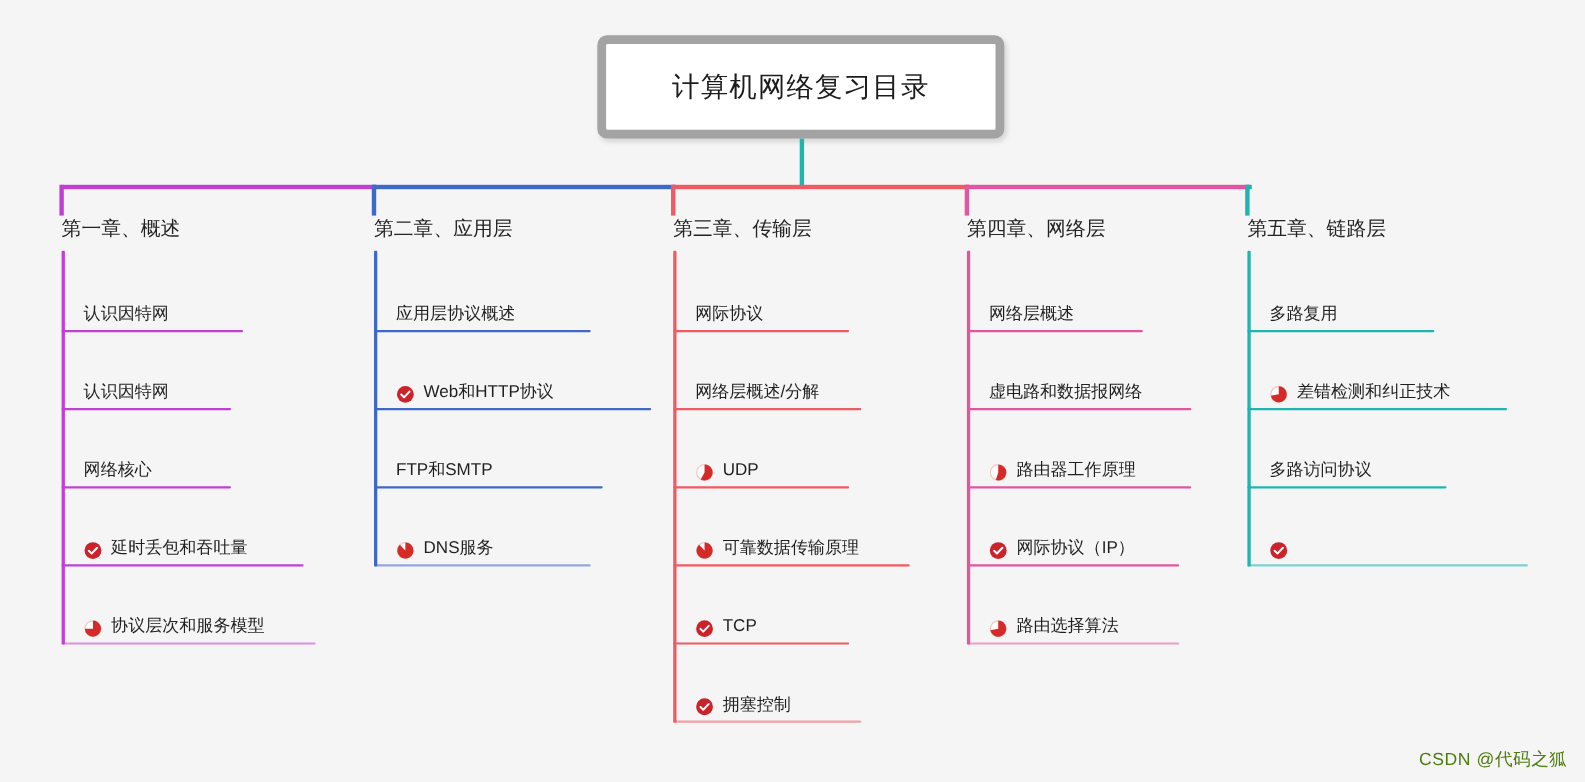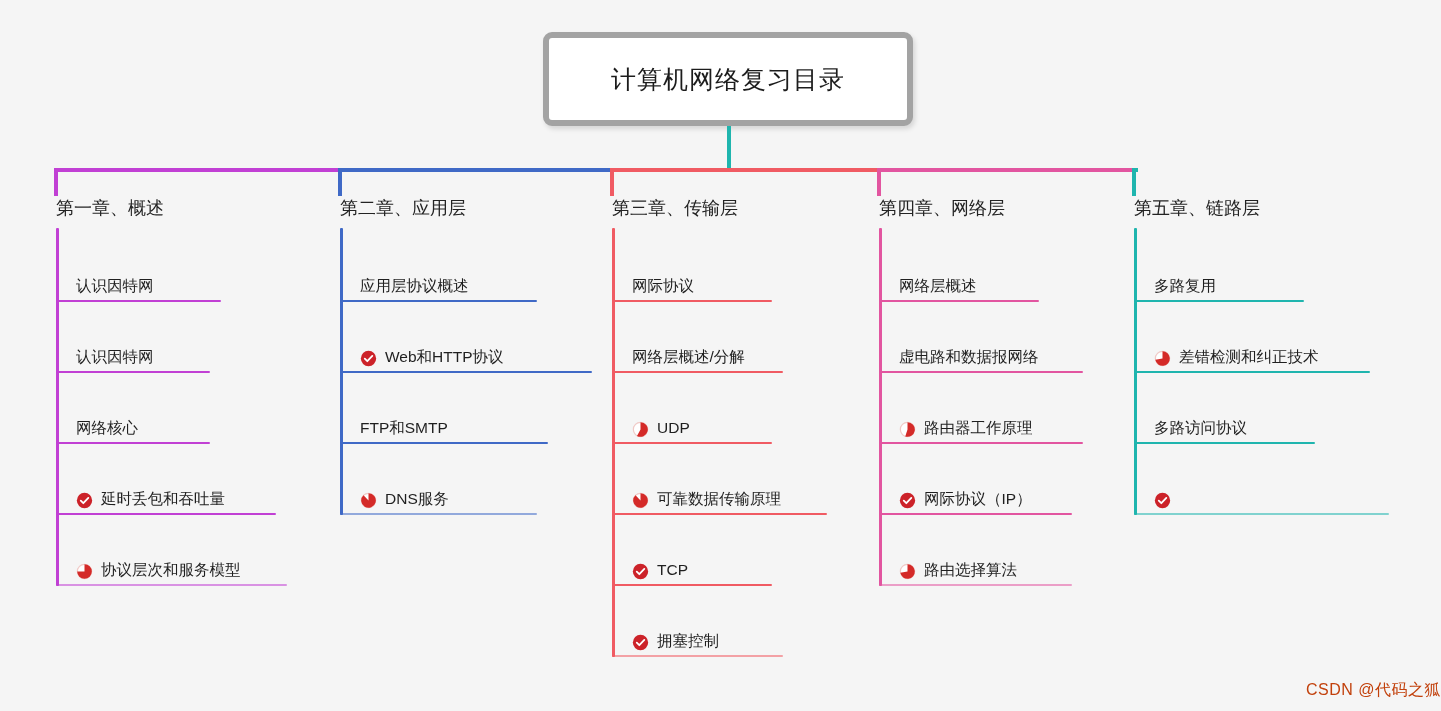--- a/index.html
+++ b/index.html
@@ -27,21 +27,21 @@
 
   
   .root-node {
     position: absolute;
     left: 543px;
     top: 32px;
     width: 370px;
     height: 94px;
     box-sizing: border-box;
     background: #ffffff;
-    border: 6px solid #a3a3a3;
+    border: 8px solid #a3a3a3;
     border-radius: 9px;
     box-shadow: 2px 3px 5px rgba(0,0,0,0.13);
     display: flex;
     align-items: center;
     justify-content: center;
   }
   .root-title {
     font-size: 25px;
     color: #1c1c1c;
     letter-spacing: 1px;
@@ -104,24 +104,24 @@
     width: 17px;
     height: 17px;
     margin-right: 8px;
     flex: 0 0 17px;
     display: block;
   }
 
   
   .watermark {
     position: absolute;
-    right: 0;
+    right: 16px;
     bottom: 10px;
     font-size: 16px;
-    color: #c2410c;
+    color: #4d7c0f;
     white-space: nowrap;
     letter-spacing: 0.5px;
     text-align: right;
   }
 </style>
 </head>
 <body>
 
 <div id="mindmap">
 

